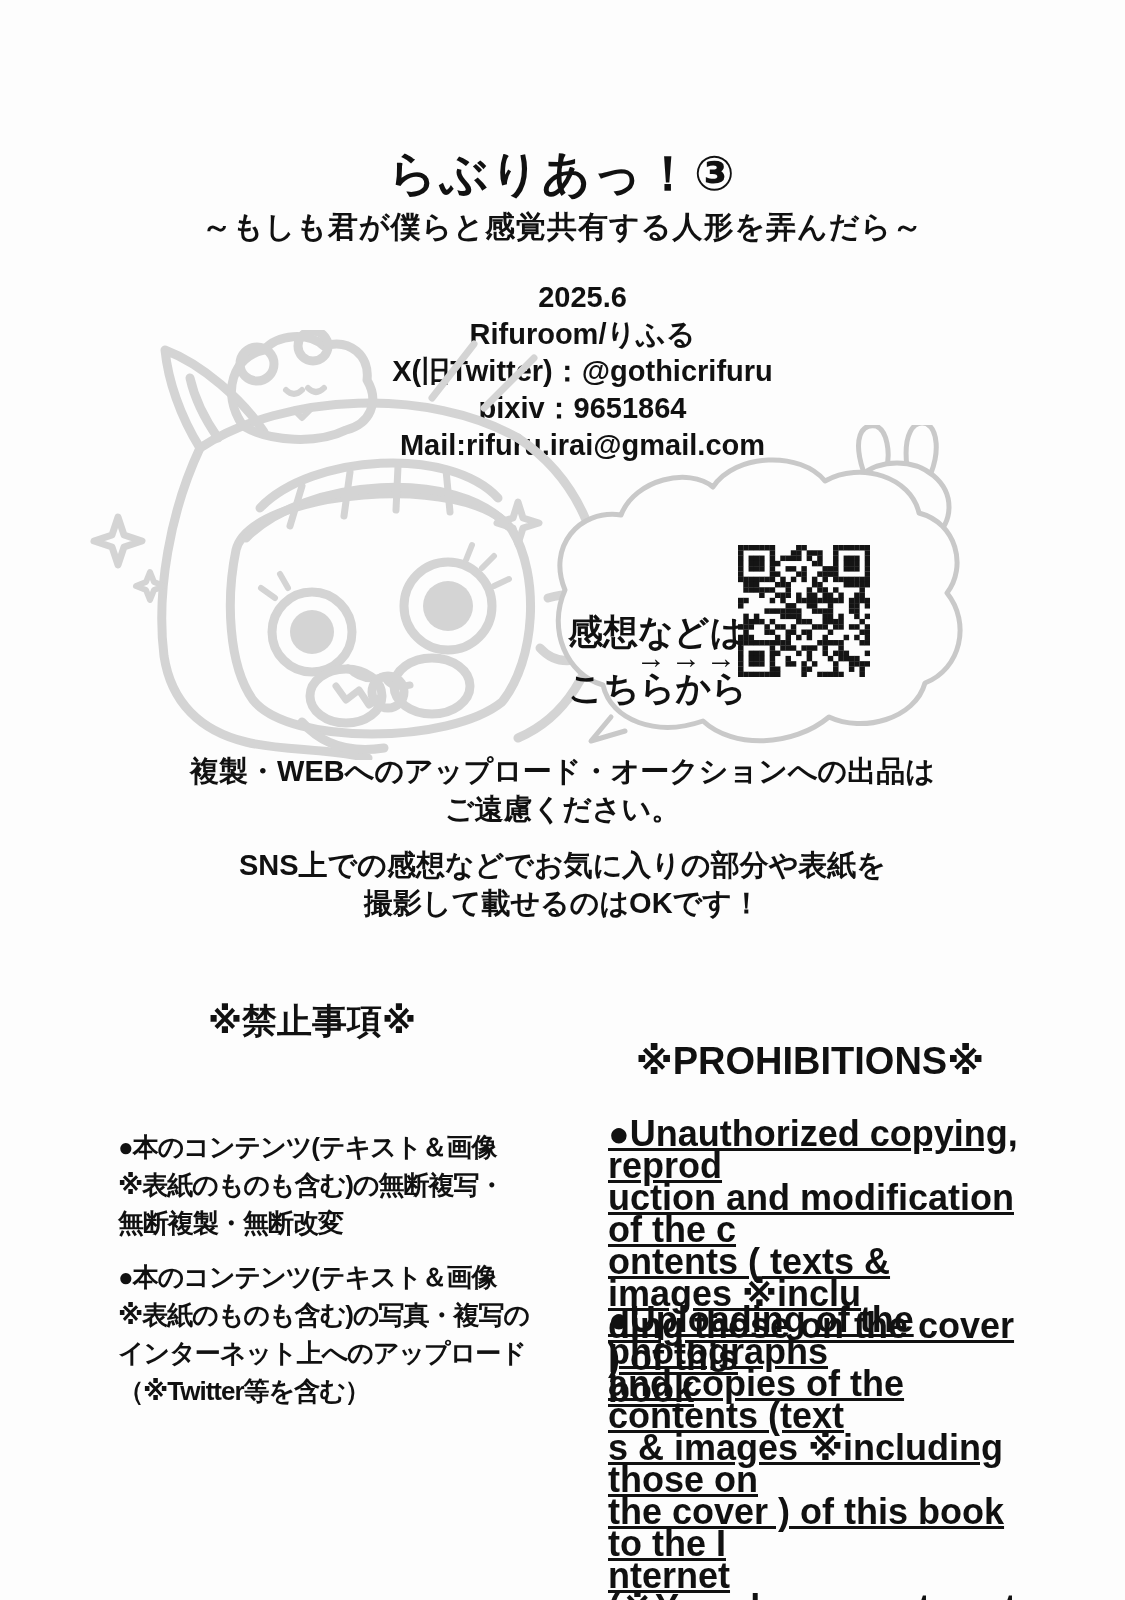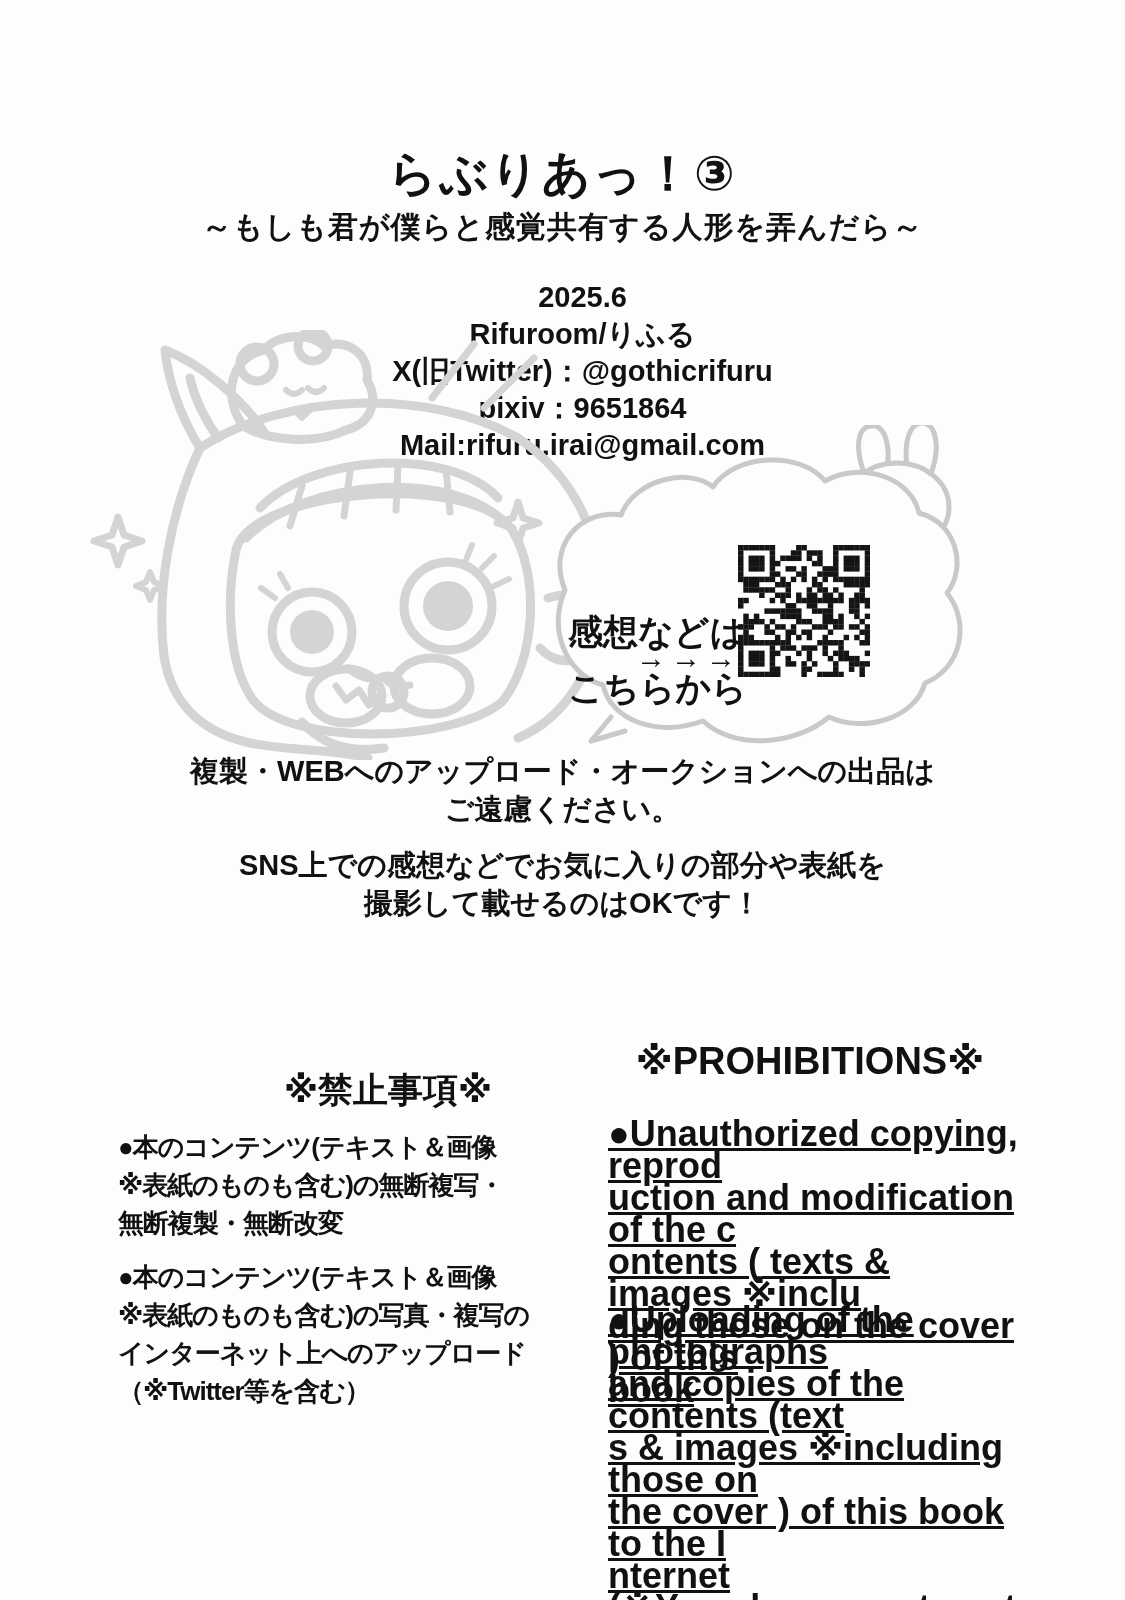--- a/index.html
+++ b/index.html
@@ -24,21 +24,21 @@
   .bubble-wrap { left:495px; top:425px; width:475px; height:330px; }
 
   .bubble-text   { left:568px; top:556px; font-size:35px; font-weight:900; line-height:56px;margin-top:48px; }
   .bubble-arrows { left:636px; top:641px; font-size:30px; font-weight:900; letter-spacing:5px; }
   .qr { left:738px; top:545px; width:132px; height:132px; }
 
   .notice { font-size:29px; font-weight:900; line-height:38px; }
   .notice-1 { top:752px; }
   .notice-2 { top:846px; }
 
-  .col-head-jp { left:132px; top:1067px; width:360px; text-align:right;
+  .col-head-jp { left:132px; top:998px; width:360px; text-align:center;
                  font-size:35px; font-weight:900; }
   .col-head-en { left:630px; top:1039px; width:360px; text-align:center;
                  font-size:38px; font-weight:800; }
 
   .jp-body { left:118px; width:420px; font-size:26px; font-weight:900;
              line-height:38px; letter-spacing:-1px; }
   .jp-item-1 { top:1128px; }
   .jp-item-2 { top:1258px; }
 
   .en-body { left:608px; width:410px; font-size:36px; font-weight:700;

